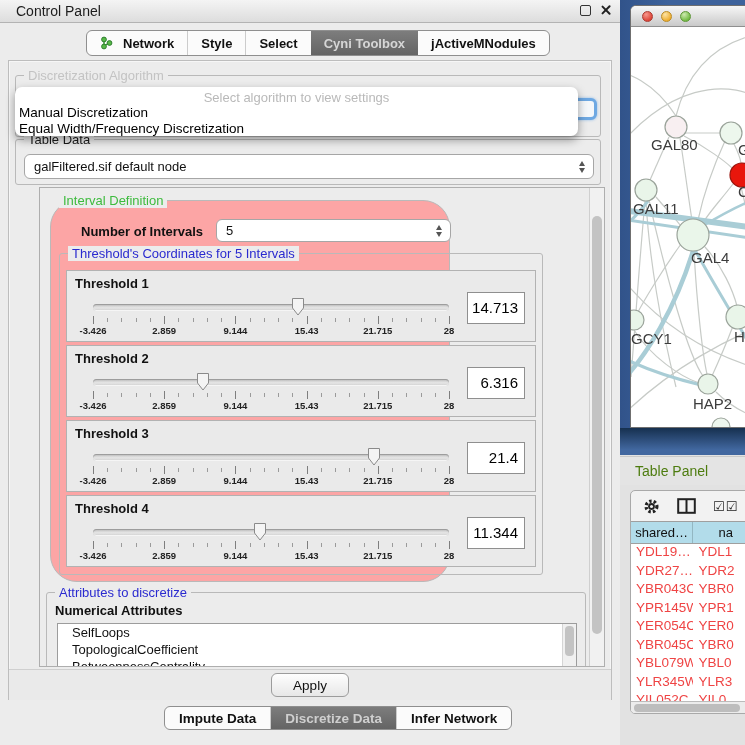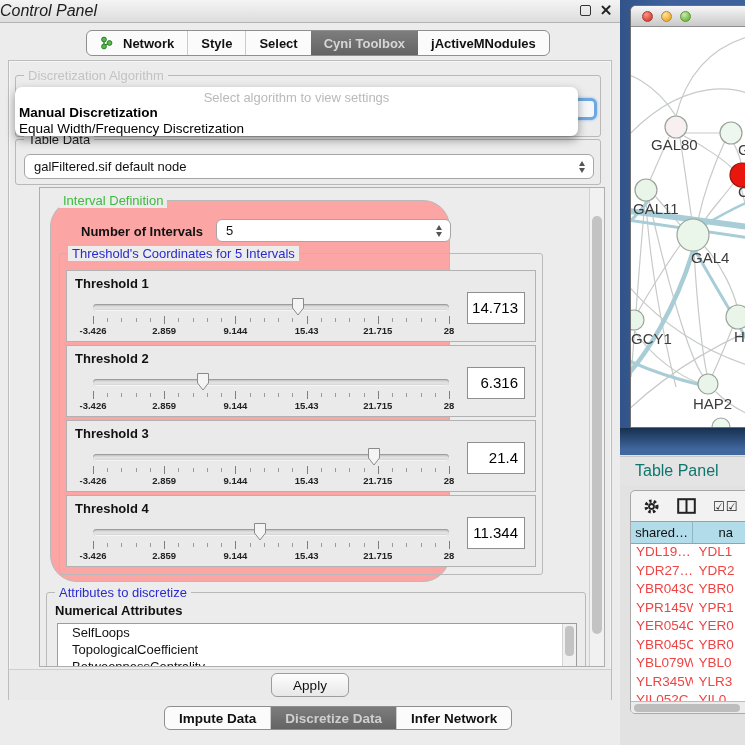--- a/index.html
+++ b/index.html
@@ -5,21 +5,21 @@
   * { margin:0; padding:0; box-sizing:border-box; }
   html,body { width:745px; height:745px; }
   body { font-family:"Liberation Sans", sans-serif; background:#e7e7e7; }
   .screen { position:relative; width:745px; height:745px; overflow:hidden; background:#e7e7e7; }
 
   
   .control-panel { position:absolute; left:0; top:0; width:620px; height:745px; background:#ececec; }
   .cp-titlebar { position:absolute; left:0; top:0; width:620px; height:23px;
     background:linear-gradient(#f4f4f4,#dddddd); border-bottom:1px solid #b3b3b3;
     display:flex; align-items:center; }
-  .cp-title { font-size:16px; color:#1c1c1c; padding-left:0;font-style:italic; }
+  .cp-title { font-size:14px; color:#1c1c1c; padding-left:16px; }
   .tb-icons { position:absolute; right:8px; top:4px; display:flex; gap:9px; align-items:center; }
   .float-icon { width:11px; height:11px; border:1.6px solid #333; border-radius:2px; }
   .close-icon { width:12px; height:12px; position:relative; }
   .close-icon:before,.close-icon:after{ content:""; position:absolute; left:5px; top:0; width:2.4px; height:12px; background:#222; border-radius:1px;}
   .close-icon:before{ transform:rotate(45deg);} .close-icon:after{ transform:rotate(-45deg);}
 
   .cp-tabs { position:absolute; left:86px; top:30px; height:26px; display:flex;
     border:1px solid #8f8f8f; border-radius:6px; background:#fbfbfb; overflow:hidden; }
   .cp-tab { display:flex; align-items:center; gap:10px; padding:0 13px; font-size:13px; font-weight:600; color:#111; cursor:default; }
   .cp-tab + .cp-tab { border-left:1px solid #cccccc; }
@@ -37,21 +37,21 @@
   .legend.dark { color:#1c1c1c; }
 
   .algo-group { left:6px; top:14px; width:586px; height:62px; }
   .combo-fragment { position:absolute; left:562px; top:37px; width:26px; height:22px;
     border:3px solid #6ea8e2; border-radius:6px; background:#f4f7fa; box-shadow:0 0 3px #8fbbe8; }
 
   .popup { position:absolute; left:6px; top:26px; width:563px; height:49px; background:#ffffff;
     border-radius:7px; box-shadow:0 4px 10px rgba(0,0,0,.38); z-index:5; overflow:hidden; }
   .popup-placeholder { text-align:center; color:#b9b9b9; font-size:13px; padding-top:3px; }
   .popup-opt { font-size:13.5px; color:#000; padding:0 4px; line-height:15.5px; }
-  .popup-opt.bold { font-weight:bold; }
+  .popup-opt.bold { font-weight:normal; }
 
   .tabledata-group { left:6px; top:78px; width:586px; height:46px; }
   .combo { position:absolute; background:#ffffff; border:1px solid #a6a6a6; border-radius:6px;
     font-size:13px; color:#111; display:flex; align-items:center; padding-left:9px; }
   .combo .spin { position:absolute; right:8px; top:50%; transform:translateY(-50%); display:flex; flex-direction:column; gap:2px; }
   .arrow-up { width:0; height:0; border-left:3.5px solid transparent; border-right:3.5px solid transparent; border-bottom:5px solid #555; }
   .arrow-down { width:0; height:0; border-left:3.5px solid transparent; border-right:3.5px solid transparent; border-top:5px solid #555; }
   .tabledata-combo { left:8px; top:14px; width:570px; height:25px; }
 
   .scroll-area { position:absolute; left:30px; top:126px; width:566px; height:480px;
@@ -108,21 +108,21 @@
   .net-titlebar { height:21px; background:linear-gradient(#f7f7f7,#c9c9c9); border-bottom:1px solid #8f8f8f;
     display:flex; align-items:center; padding-left:11px; gap:8px; }
   .light { width:11px; height:11px; border-radius:50%; }
   .light.red { background:radial-gradient(circle at 35% 28%,#f7978c,#dc4437 72%); border:1px solid #a93a31; }
   .light.yellow { background:radial-gradient(circle at 35% 28%,#fce3a5,#eead2f 72%); border:1px solid #b98a25; }
   .light.green { background:radial-gradient(circle at 35% 28%,#cdeab0,#72ba43 72%); border:1px solid #5d9636; }
   .net-canvas { position:relative; width:140px; height:401px; background:#ffffff; }
 
   .tablepanel-bar { position:absolute; left:0; top:456px; width:125px; height:29px; background:#e4e4e4;
     border-top:1px solid #c8c8c8; display:flex; align-items:center; }
-  .tablepanel-title { font-size:16px; color:#0f766e; padding-left:15px;text-align:center; }
+  .tablepanel-title { font-size:14px; color:#4d7c0f; padding-left:15px;text-align:center; }
   .table-panel { position:absolute; left:10px; top:490px; width:130px; height:224px; background:#f2f2f2;
     border:1px solid #a9a9a9; border-radius:5px; overflow:hidden; }
   .tp-toolbar { height:30px; display:flex; align-items:center; gap:17px; padding-left:12px; }
   .tp-check { font-family:"DejaVu Sans",sans-serif; font-size:13px; color:#222; letter-spacing:1px; }
   .tp-header { display:flex; height:23px; border-top:1px solid #9f9f9f; border-bottom:1px solid #9f9f9f; }
   .tp-hcell { background:#b2dcea; border-right:1px solid #93b7c2; font-size:13px; color:#111;
     display:flex; align-items:center; justify-content:center; }
   .tp-rows { background:#ffffff; height:157px; overflow:hidden; }
   .tp-row { display:flex; height:18.5px; }
   .tp-cell { font-size:13.5px; color:#ef4444; padding-left:5px; white-space:nowrap; overflow:hidden; }

